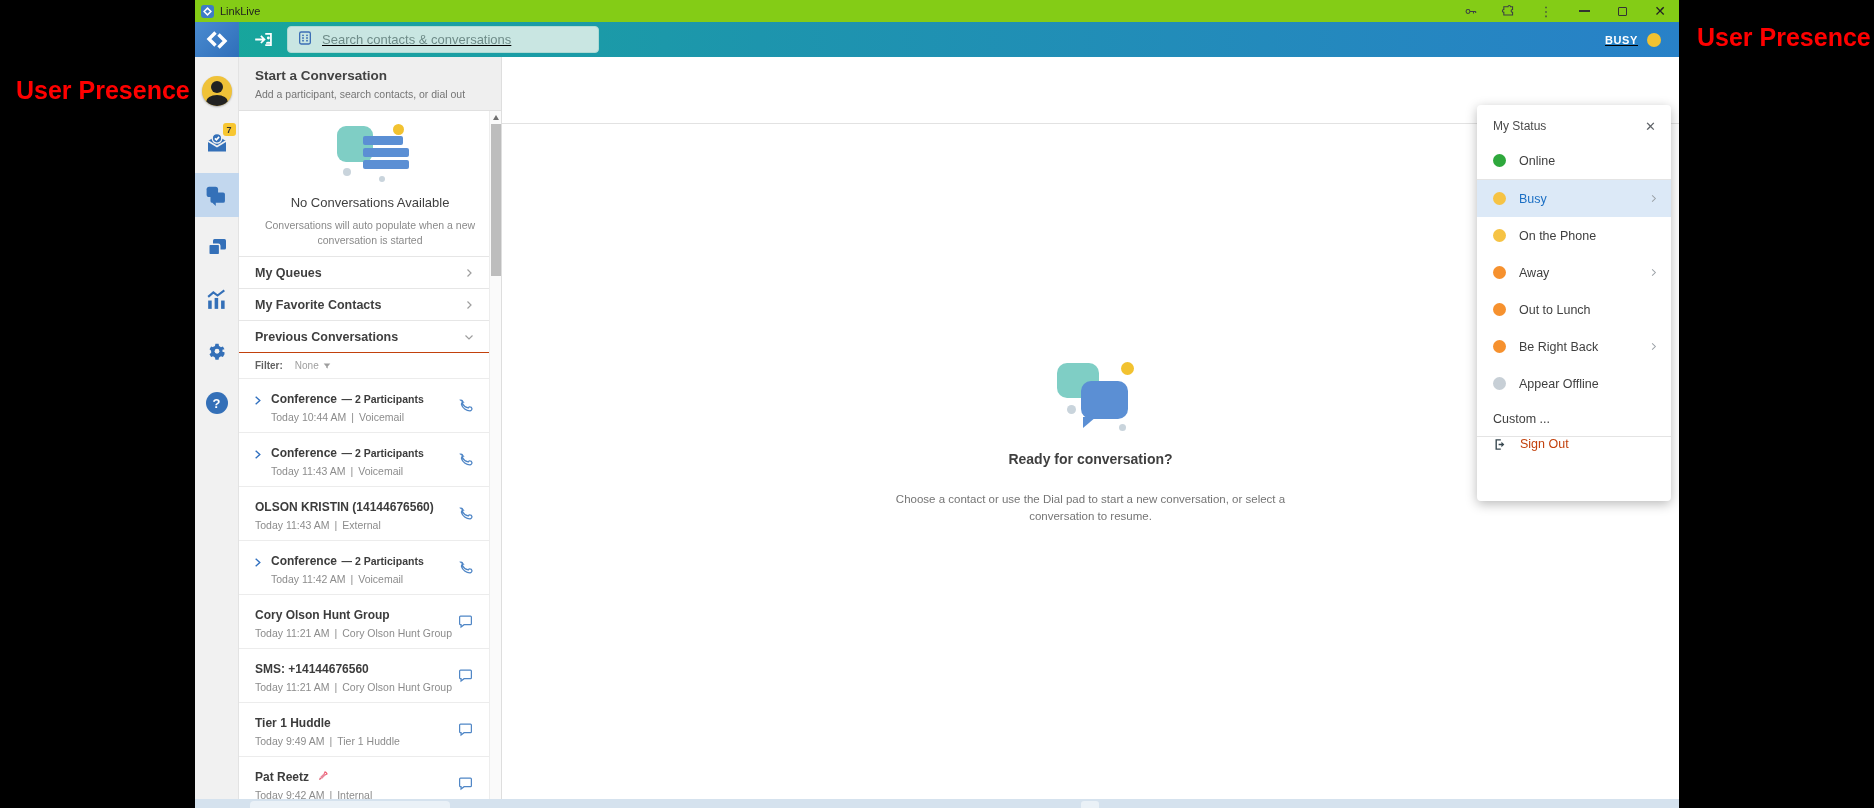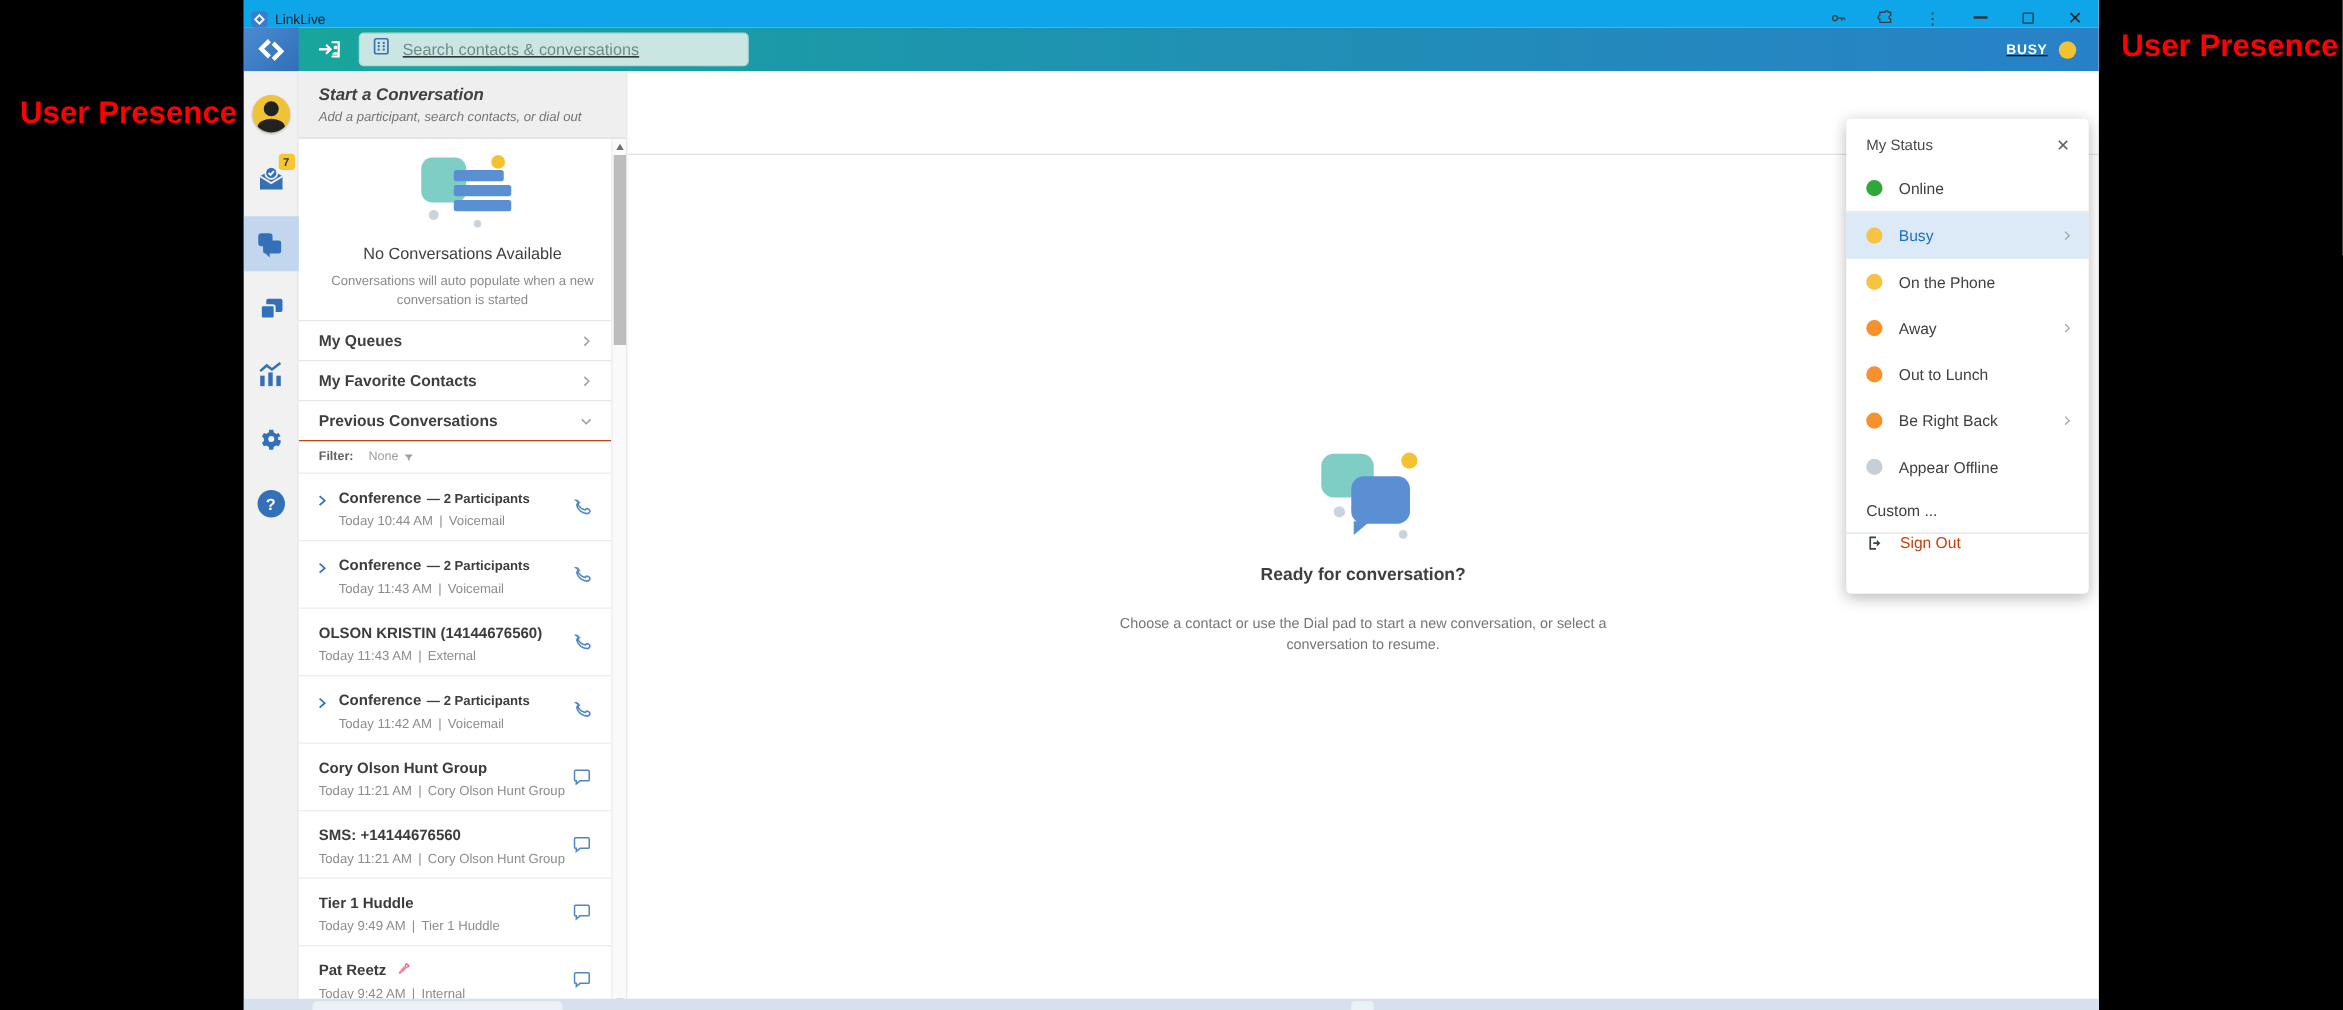--- a/index.html
+++ b/index.html
@@ -7,21 +7,21 @@
               font-family:"Liberation Sans", sans-serif; }
 
   .annotation { position:absolute; color:#FF0000; font-weight:bold; font-size:25px; letter-spacing:0; z-index:50; }
   .annotation.left  { left:16px;  top:76px; }
   .annotation.right { left:1697px; top:23px; }
 
   .window { position:absolute; left:195px; top:0; width:1484px; height:808px;
             background:#fff; display:flex; flex-direction:column; overflow:hidden; }
 
   
-  .titlebar { height:22px; flex:0 0 auto; background:#0ea5e9; display:flex; align-items:flex-end;
+  .titlebar { height:22px; flex:0 0 auto; background:#84cc16; display:flex; align-items:center;
               padding:0 10px 0 6px; gap:6px; }
   .app-icon { width:13px; height:13px; border-radius:3px; background:#3D7CC6;
               display:flex; align-items:center; justify-content:center; }
   .titlebar-title { font-size:11px; color:#1f1f1f; }
   .tb-spacer { flex:1; }
   .tb-icon { width:18px; height:16px; display:flex; align-items:center; justify-content:center;
              color:#3C4043; font-size:13px; margin-left:14px; }
   .tb-min  { width:11px; height:1.5px; background:#333; display:block; }
   .tb-max  { width:9px; height:9px; border:1.3px solid #333; border-radius:1px; display:block; }
   .tb-close{ font-size:14px; color:#222; line-height:1; }
@@ -59,21 +59,21 @@
   .avatar .body { position:absolute; left:4px; top:19px; width:22px; height:14px; border-radius:50%; background:#222; }
   .rail-badge { position:absolute; top:2px; right:3px; min-width:13px; height:13px; background:#F7C631;
                 border-radius:3px; font-size:9px; font-weight:bold; color:#333; display:flex;
                 align-items:center; justify-content:center; padding:0 2px; }
   .help-circle { width:22px; height:22px; border-radius:50%; background:#3470B8; color:#fff;
                  font-size:13px; font-weight:bold; display:flex; align-items:center; justify-content:center; }
 
   
   .panel { width:263px; flex:0 0 auto; background:#fff; border-right:1px solid #DEDEDE;
            display:flex; flex-direction:column; }
-  .panel-header { background:#EFEFEF; border-bottom:1px solid #E0E0E0; padding:11px 16px 10px;font-style:italic; }
+  .panel-header { background:#EFEFEF; border-bottom:1px solid #E0E0E0; padding:11px 16px 10px; }
   .panel-title { font-size:13.5px; font-weight:bold; color:#424242; margin-bottom:5px; }
   .panel-subtitle { font-size:10.5px; color:#757575; }
   .panel-scroll { flex:1; position:relative; overflow:hidden; }
 
   .empty-block { padding:13px 24px 0; text-align:center; height:145px; }
   .mini-illus { position:relative; width:86px; height:60px; margin:0 auto; }
   .mini-illus .teal { position:absolute; left:10px; top:2px; width:36px; height:36px; border-radius:9px; background:#7FCEC5; }
   .mini-illus .bar  { position:absolute; left:36px; height:9px; border-radius:2px; background:#5B8FD4; }
   .mini-illus .b1 { top:12px; width:40px; }
   .mini-illus .b2 { top:24px; width:46px; }
@@ -123,22 +123,22 @@
   .bubble-illus .front { position:absolute; left:40px; top:21px; width:47px; height:38px; border-radius:10px; background:#5B8FD4; }
   .bubble-illus .front::after { content:""; position:absolute; left:2px; bottom:-9px; width:0; height:0;
         border-top:11px solid #5B8FD4; border-right:13px solid transparent; }
   .bubble-illus .ydot { position:absolute; left:80px; top:2px; width:13px; height:13px; border-radius:50%; background:#F2C230; }
   .bubble-illus .gdot1{ position:absolute; left:26px; top:45px; width:9px; height:9px; border-radius:50%; background:#C9D4DC; }
   .bubble-illus .gdot2{ position:absolute; left:78px; top:64px; width:7px; height:7px; border-radius:50%; background:#C9D4DC; }
   .main-title { margin-top:17px; font-size:14px; font-weight:bold; color:#3F3F3F; }
   .main-sub { margin-top:24px; font-size:11.5px; color:#757575; text-align:center; line-height:1.5; max-width:428px; }
 
   
-  .status-menu { position:absolute; left:1282px; top:38px; width:194px; background:#fff;
-                 border-radius:4px; box-shadow:0 3px 12px rgba(0,0,0,.28); padding:4px 0 6px; z-index:20; }
+  .status-menu { position:absolute; left:1282px; top:48px; width:194px; background:#fff;
+                 border-radius:4px; box-shadow:0 3px 12px rgba(0,0,0,.28); padding:4px 0 22px; z-index:20; }
   .menu-header { display:flex; align-items:center; padding:10px 15px 9px 16px; }
   .menu-title { flex:1; font-size:12px; color:#4A4A4A; }
   .menu-close { font-size:13px; color:#5F6368; cursor:pointer; line-height:1; }
   .menu-divider { border-top:1px solid #E4E4E4; }
   .menu-item { height:37px; display:flex; align-items:center; gap:13px; padding:0 12px 0 16px;
                font-size:12.5px; color:#3F3F3F; cursor:pointer; }
   .menu-item.selected { background:#DCE9F7; color:#1B6FC4; }
   .menu-dot { width:13px; height:13px; border-radius:50%; flex:0 0 auto; }
   .menu-chevron { margin-left:auto; display:flex; align-items:center; }
   .menu-custom { height:34px; display:flex; align-items:center; padding:0 16px; font-size:12.5px;

